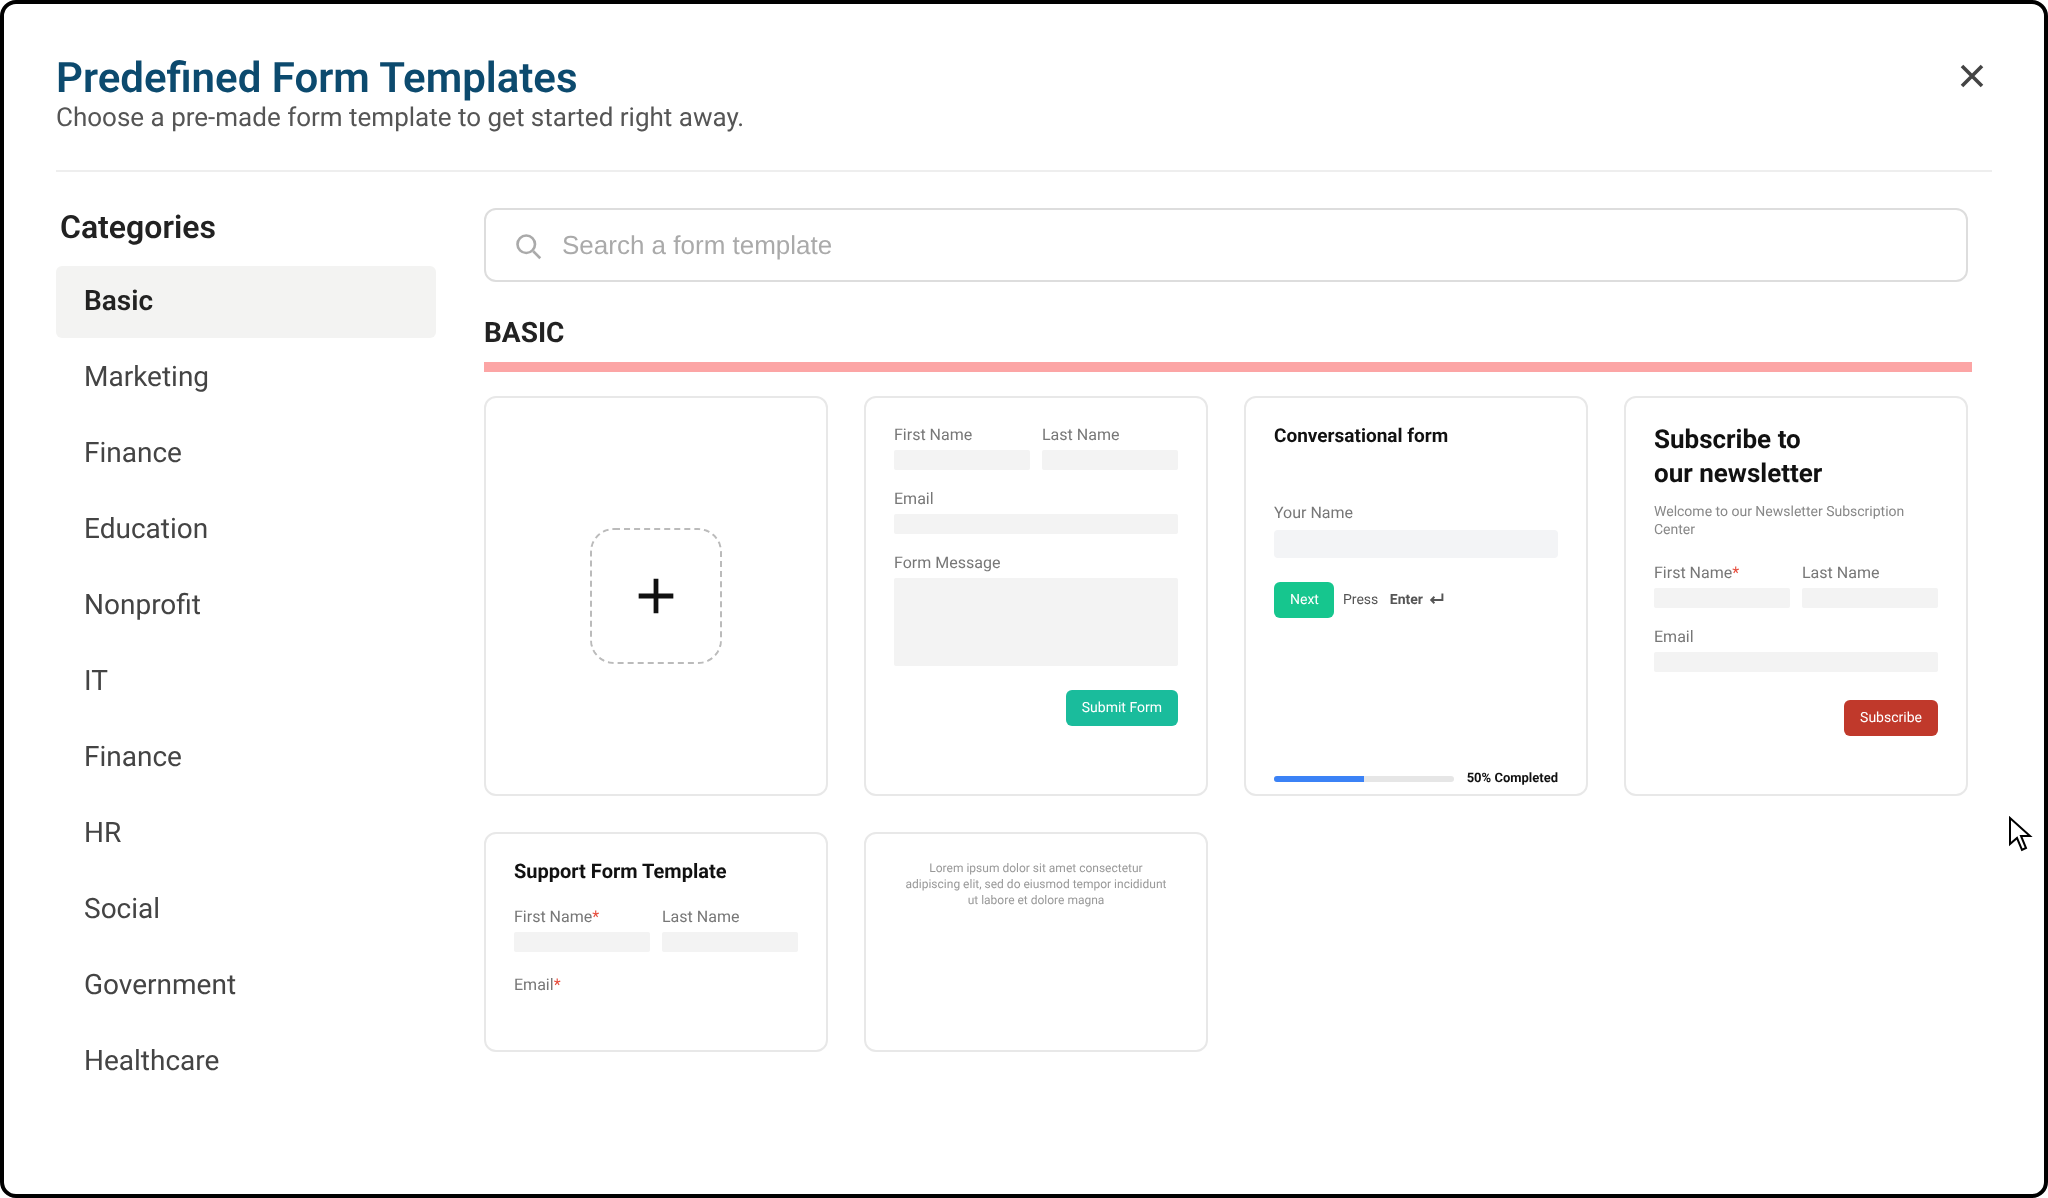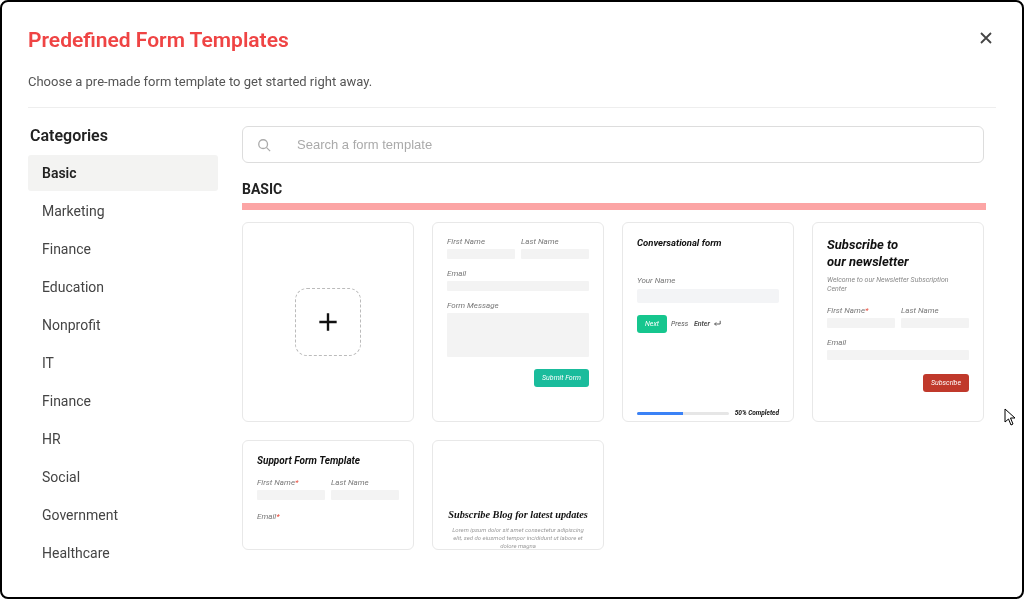--- a/index.html
+++ b/index.html
@@ -23,22 +23,22 @@
       flex-direction: column;
     }
     .modal-header {
       border-bottom: 1px solid #eee;
       padding-bottom: 18px;
       position: relative;
     }
     .modal-title {
       font-size: 21px;
       font-weight: 600;
-      color: #ef4444;
-      margin-bottom: 22px;
+      color: #0c4a6e;
+      margin-bottom: 0;
     }
     .modal-subtitle {
       font-size: 13px;
       color: #555;
     }
     .close-btn {
       position: absolute;
       top: -2px;
       right: -2px;
       font-size: 18px;
@@ -66,21 +66,21 @@
       margin-bottom: 2px;
     }
     .cat-item.active { background: #f3f3f2; font-weight: 600; color: #222; }
     .main { flex: 1; display: flex; flex-direction: column; overflow: hidden; position: relative; }
     .search-wrap {
       border: 1px solid #ddd;
       border-radius: 6px;
       padding: 10px 14px;
       display: flex;
       align-items: center;
-      gap: 26px;
+      gap: 10px;
       margin-bottom: 18px;
       margin-right: 12px;
     }
     .search-wrap svg { width: 14px; height: 14px; color: #aaa; flex-shrink: 0; }
     .search-input {
       border: none;
       outline: none;
       font-size: 13px;
       color: #333;
       flex: 1;
@@ -101,23 +101,22 @@
       padding-bottom: 12px;
       position: relative;
     }
     .scroll-area::-webkit-scrollbar { width: 12px; height: 12px; background: #f0f0f0; }
     .scroll-area::-webkit-scrollbar-thumb { background: #c9c9c9; }
     .cards {
       display: grid;
       grid-template-columns: repeat(4, 172px);
       gap: 18px;
       padding-top: 12px;
-      border-top: 7px solid #fca5a5;
+      border-top: 5px solid #fca5a5;
       min-width: 740px;
-      font-style: italic;
     }
     .card {
       background: #fff;
       border: 1px solid #e8e8e8;
       border-radius: 6px;
       height: 200px;
       padding: 14px;
       font-size: 8px;
       color: #444;
       overflow: hidden;
@@ -307,21 +306,20 @@
                   <div class="mini-label">Last Name</div>
                   <div class="mini-input"></div>
                 </div>
             </div>
             <div>
                 <div class="mini-label"><span>Email</span><span class="req">*</span></div>
               </div>
           </div>
 
           <div class="card" style="height:110px;">
-            <div class="blog-title">Subscribe Blog for latest updates</div>
             <div class="blog-lorem">Lorem ipsum dolor sit amet consectetur adipiscing elit, sed do eiusmod tempor incididunt ut labore et dolore magna</div>
           </div>
 
         </div>
       </div>
     </div>
   </div>
 </div>
 
 <svg class="cursor" viewBox="0 0 14 18">

